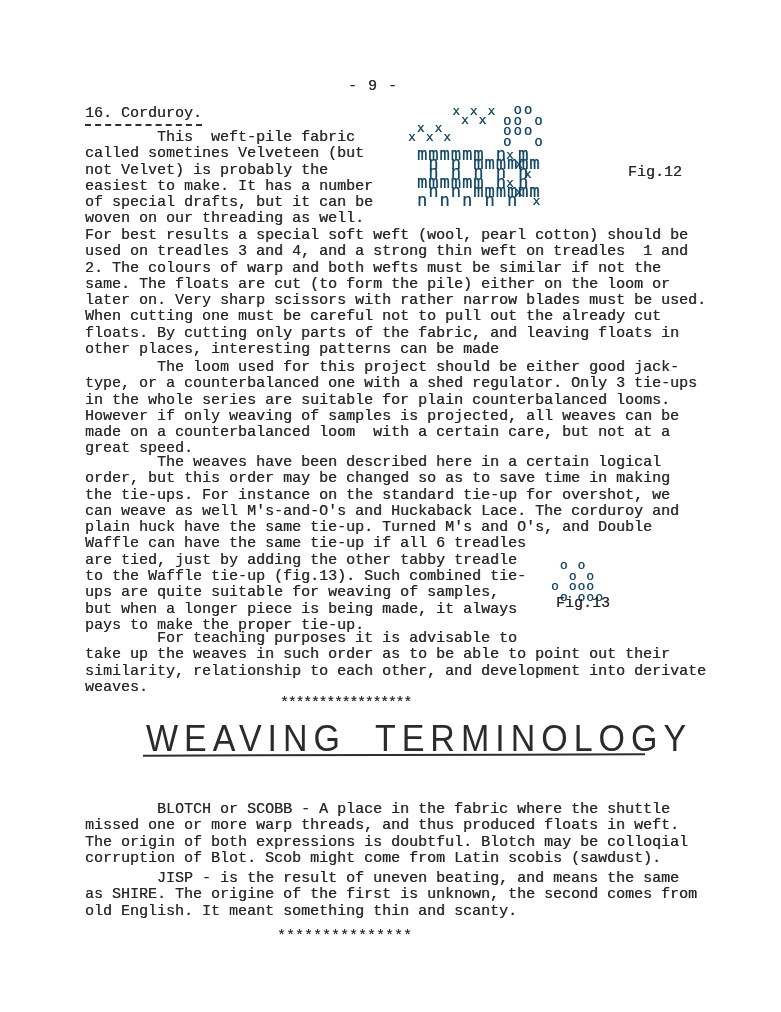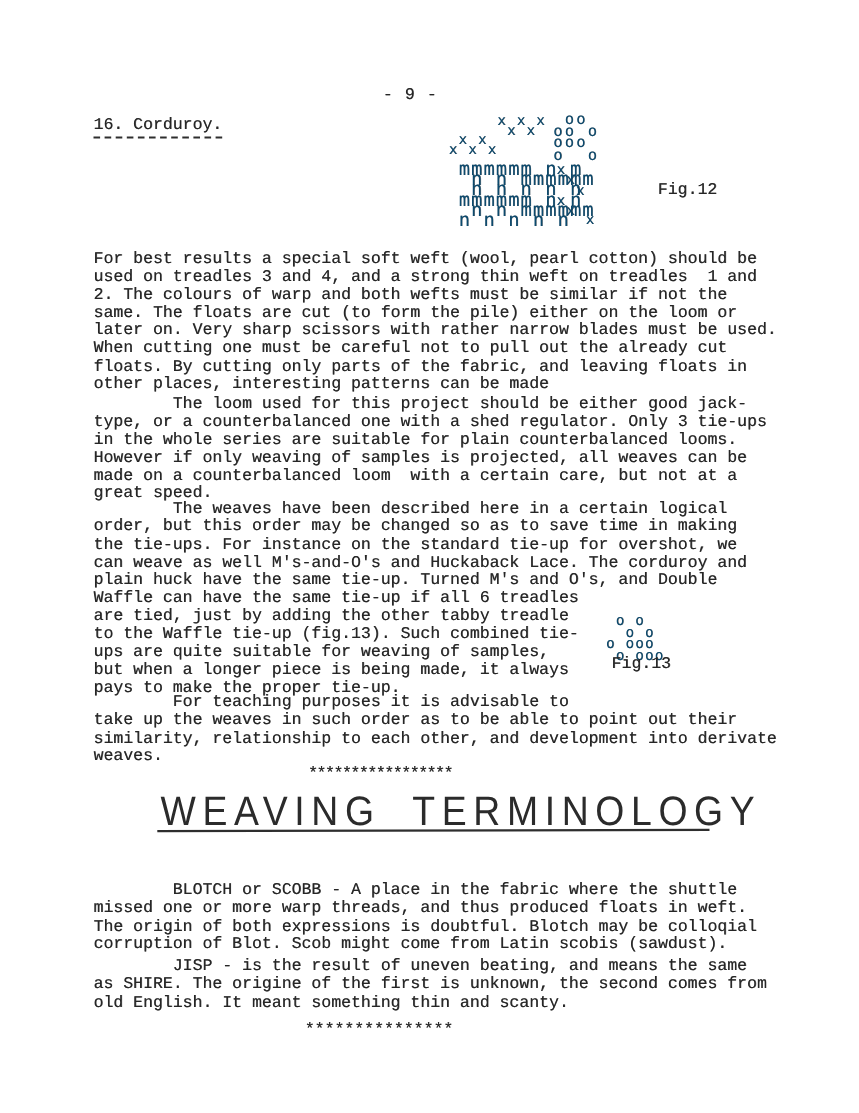--- a/index.html
+++ b/index.html
@@ -55,20 +55,26 @@
 </style>
 </head>
 <body>
 
 <div class="sheet">
 
   <div class="t pagenum" style="left:348px;top:79px">- 9 -</div>
 
   <div class="t secheading" style="left:85px;top:106px;display:inline-block">16. Corduroy.</div>
 
+  <pre class="t" style="left:85px;top:130px">        This  weft-pile fabric
+called sometines Velveteen (but
+not Velvet) is probably the
+easiest to make. It has a number
+of special drafts, but it can be
+woven on our threading as well.</pre>
 
   <pre class="small-fig warp-draft" style="left:408px;top:107px">     x x x
       x x
  x x
 x x x</pre>
   <pre class="small-fig tieup12" style="left:503px;top:104px"> oo
 oo o
 ooo
 o  o</pre>
   <pre class="small-fig threading12" style="left:417px;top:150px">mmmmmm n m
@@ -76,21 +82,21 @@
  n n n n n
 mmmmmm n n
  n n mmmmmm
 n n n n n</pre>
   <pre class="small-fig treadling12" style="left:506px;top:150px">x
  x
   x
 x
  x
    x</pre>
-  <div class="t fig-label" style="left:598px;top:165px">Fig.12</div>
+  <div class="t fig-label" style="left:628px;top:165px">Fig.12</div>
 
   <pre class="t" style="left:85px;top:228px">For best results a special soft weft (wool, pearl cotton) should be
 used on treadles 3 and 4, and a strong thin weft on treadles  1 and
 2. The colours of warp and both wefts must be similar if not the
 same. The floats are cut (to form the pile) either on the loom or
 later on. Very sharp scissors with rather narrow blades must be used.
 When cutting one must be careful not to pull out the already cut
 floats. By cutting only parts of the fabric, and leaving floats in
 other places, interesting patterns can be made</pre>
 

